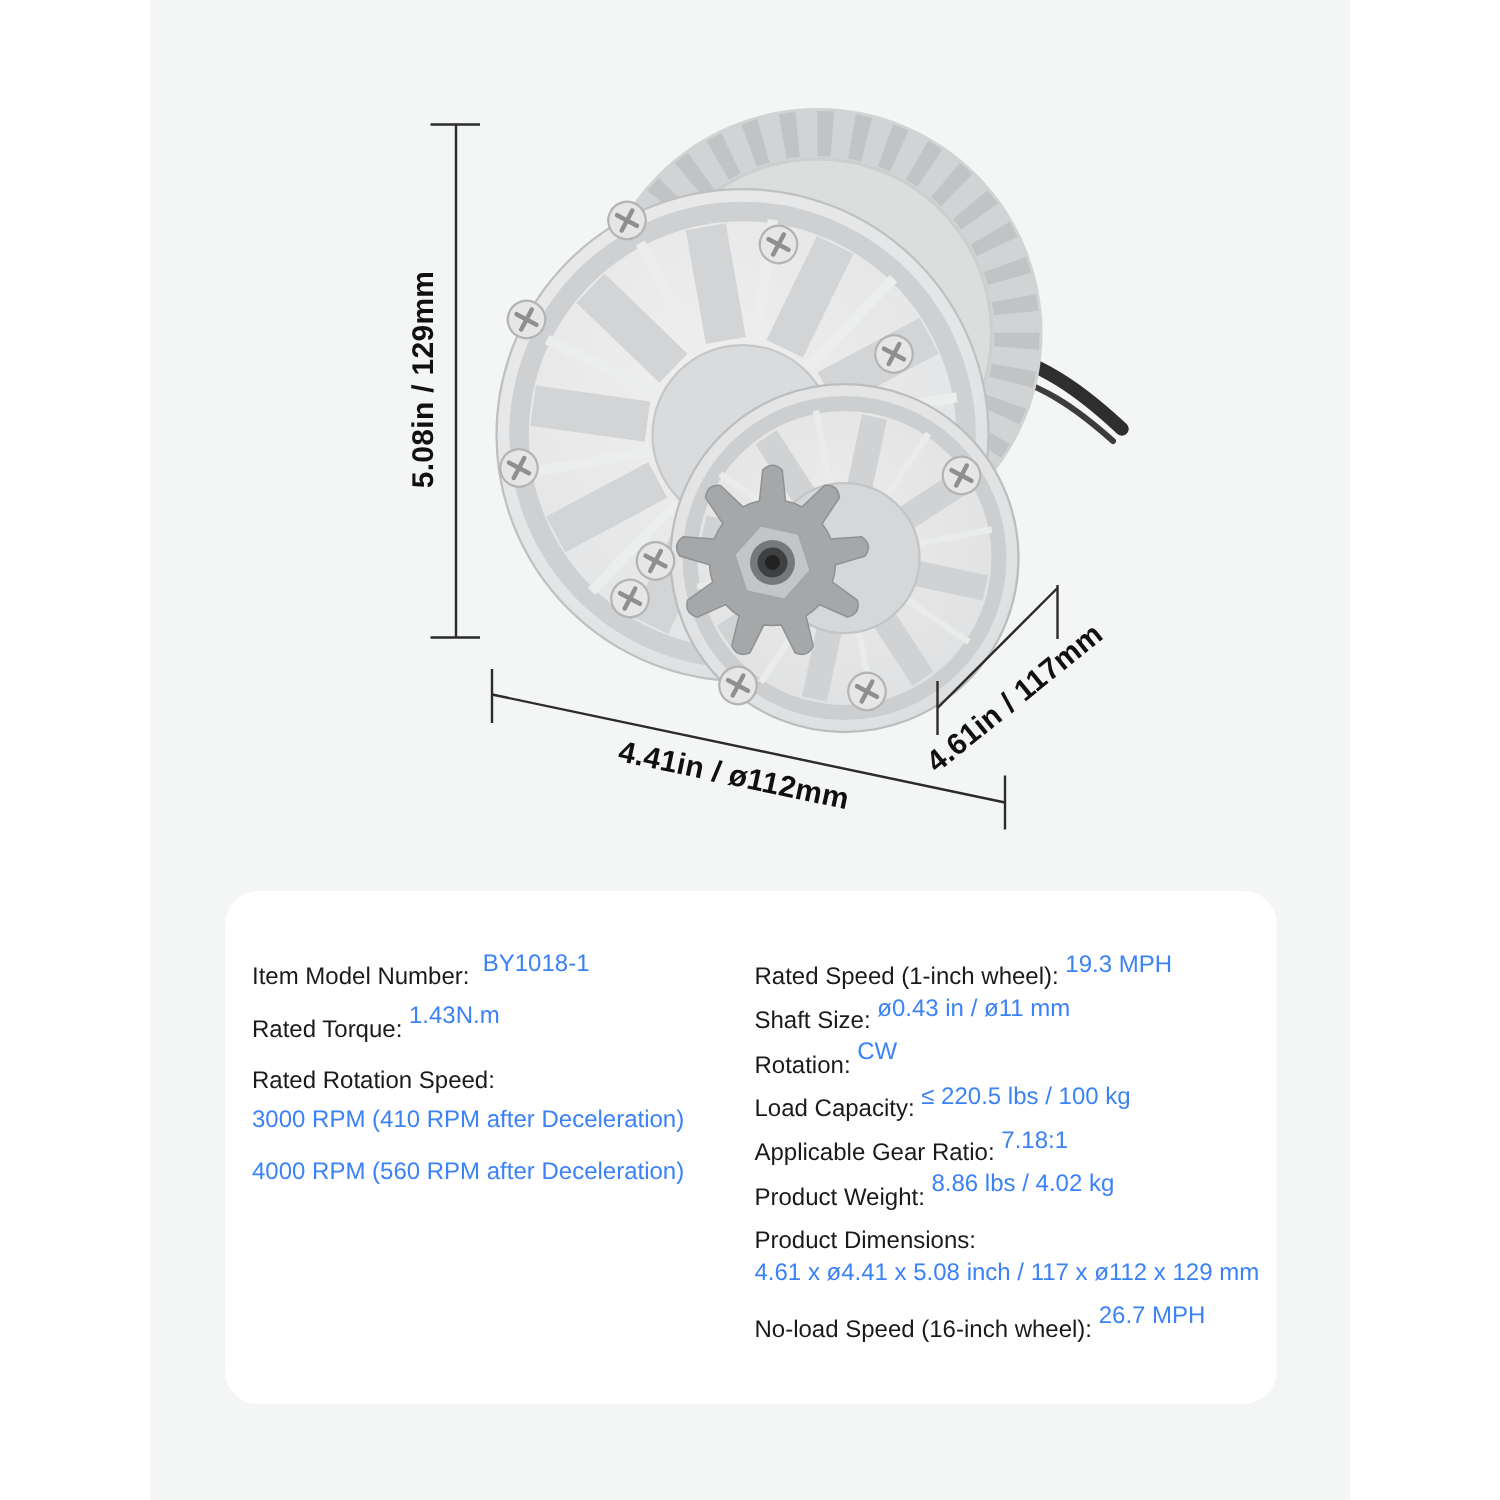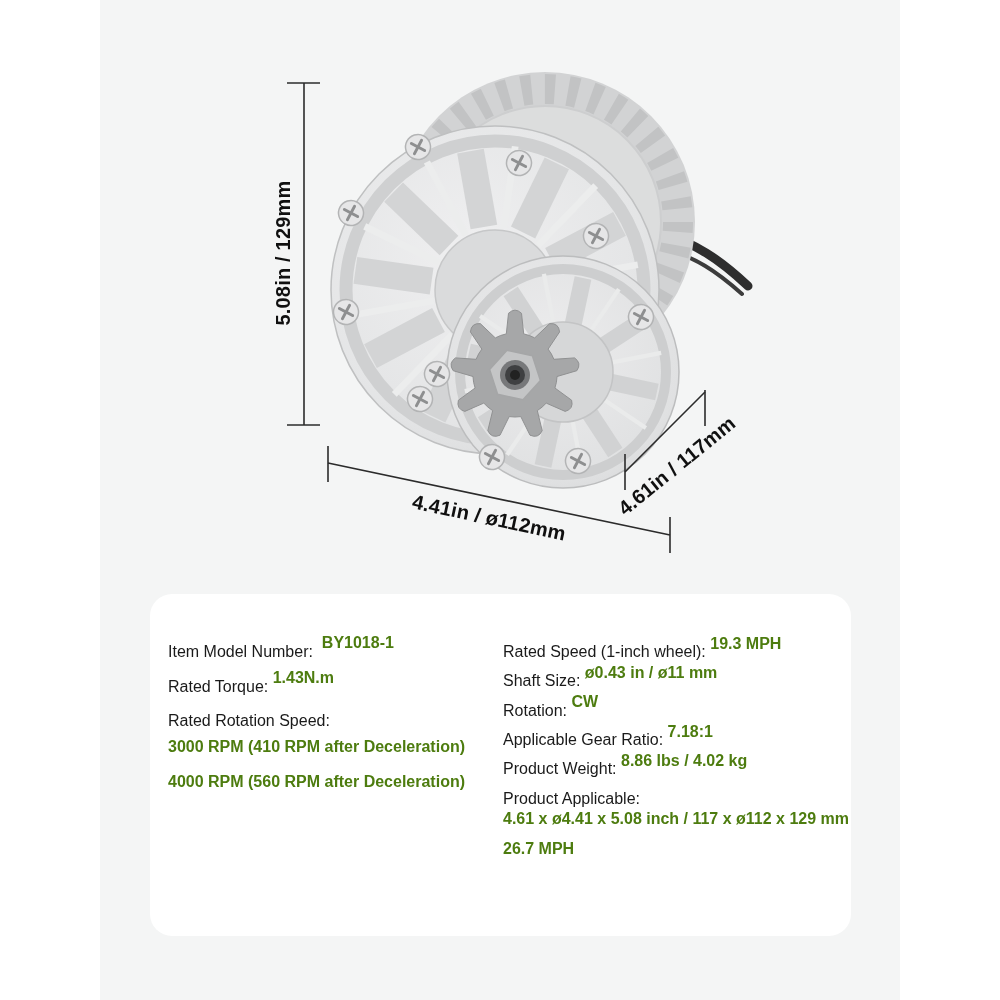--- a/index.html
+++ b/index.html
@@ -16,21 +16,21 @@
   .dim-d{left:677px;top:466px;transform:translate(-50%,-50%) rotate(-39deg);}
 
   .spec-panel{position:absolute;left:150px;top:594px;width:701px;height:342px;
               background:#ffffff;border-radius:22px;}
   .col{position:absolute;top:0;}
   .col-left{left:18px;top:32px;}
   .col-right{left:353px;top:35px;}
   .spec-row{display:flex;align-items:center;white-space:pre;font-size:16px;height:34.7px;}
   .col-right .spec-row{height:29.3px;}
   .lbl{color:#1a1a1a;font-weight:400;margin-top:17px;}
-  .val{color:#4d7c0f;font-weight:700;}
+  .val{color:#3b82f6;font-weight:400;}
 </style>
 </head>
 <body>
 
 <div class="gray-bg"></div>
 
 <div class="stage">
 
   <svg class="motor" viewBox="0 0 1000 1000">
     <defs>
@@ -196,19 +196,20 @@
     <div class="spec-row"><span class="lbl">Item Model Number:  </span><span class="val">BY1018-1</span></div>
     <div class="spec-row"><span class="lbl">Rated Torque: </span><span class="val">1.43N.m</span></div>
     <div class="spec-row"><span class="lbl">Rated Rotation Speed:</span><span class="val"></span></div>
     <div class="spec-row"><span class="lbl"></span><span class="val">3000 RPM (410 RPM after Deceleration)</span></div>
     <div class="spec-row"><span class="lbl"></span><span class="val">4000 RPM (560 RPM after Deceleration)</span></div>
   </div>
   <div class="col col-right">
     <div class="spec-row"><span class="lbl">Rated Speed (1-inch wheel): </span><span class="val">19.3 MPH</span></div>
     <div class="spec-row"><span class="lbl">Shaft Size: </span><span class="val">ø0.43 in / ø11 mm</span></div>
     <div class="spec-row"><span class="lbl">Rotation: </span><span class="val">CW</span></div>
+    <div class="spec-row"><span class="lbl">Load Capacity: </span><span class="val">≤ 220.5 lbs / 100 kg</span></div>
     <div class="spec-row"><span class="lbl">Applicable Gear Ratio: </span><span class="val">7.18:1</span></div>
     <div class="spec-row"><span class="lbl">Product Weight: </span><span class="val">8.86 lbs / 4.02 kg</span></div>
-    <div class="spec-row"><span class="lbl">Product Applicable:</span><span class="val"></span></div>
+    <div class="spec-row"><span class="lbl">Product Dimensions:</span><span class="val"></span></div>
     <div class="spec-row"><span class="lbl"></span><span class="val">4.61 x ø4.41 x 5.08 inch / 117 x ø112 x 129 mm</span></div>
-    <div class="spec-row"><span class="val">26.7 MPH</span></div>
+    <div class="spec-row"><span class="lbl">No-load Speed (16-inch wheel): </span><span class="val">26.7 MPH</span></div>
   </div>
 </div>
 
 </body></html>

